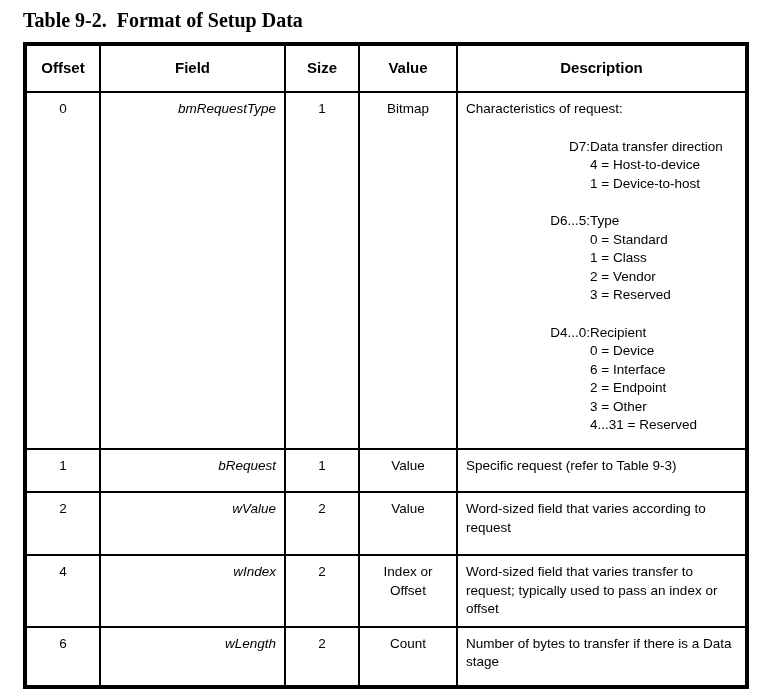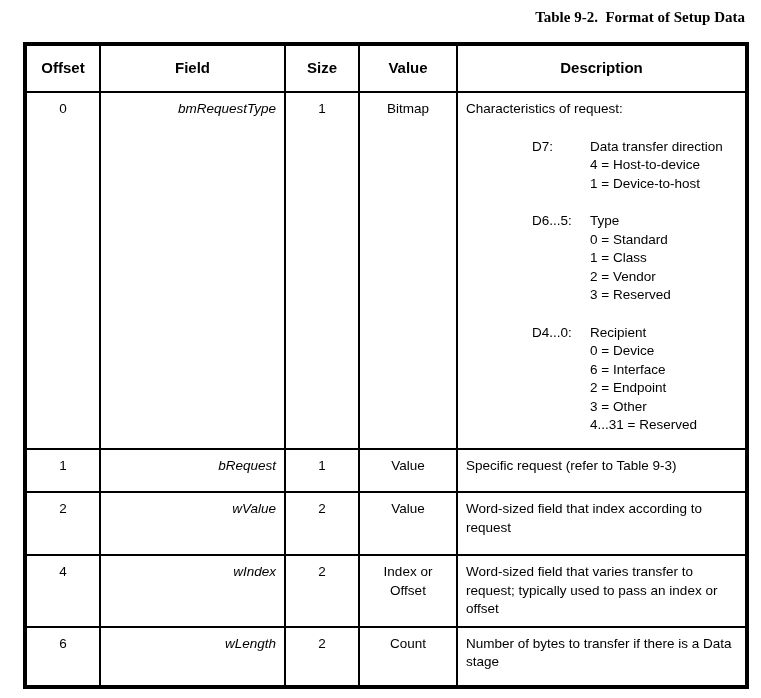--- a/index.html
+++ b/index.html
@@ -15,24 +15,24 @@
     position: relative;
     width: 761px;
     height: 698px;
     overflow: hidden;
   }
   .caption {
     position: absolute;
     top: 9px;
     left: 23px;
     width: 722px;
-    text-align: right;
+    text-align: left;
     font-family: "Liberation Serif", serif;
     font-weight: bold;
-    font-size: 15px;
+    font-size: 20px;
     white-space: pre;
   }
   table.setup {
     position: absolute;
     top: 42px;
     left: 23px;
     width: 722px;
     border-collapse: collapse;
     table-layout: fixed;
     border: 4px solid #000000;
@@ -68,20 +68,21 @@
   tbody tr:nth-child(4) { height: 69px; }
   tbody tr:nth-child(5) { height: 60px; }
   .detail-group {
     display: flex;
     margin-top: 19px;
     margin-left: 66px;
   }
   .detail-label {
     width: 58px;
     flex-shrink: 0;
+    text-align: right;
   }
 </style>
 </head>
 <body>
 
 <div class="page">
   <div class="caption">Table 9-2.  Format of Setup Data</div>
 
   <table class="setup">
     <colgroup>
@@ -147,21 +148,21 @@
           <td class="cell-description">
             <div>Specific request (refer to Table 9-3)</div>
           </td>
         </tr>
         <tr>
           <td class="cell-offset">2</td>
           <td class="cell-field">wValue</td>
           <td class="cell-size">2</td>
           <td class="cell-value">Value</td>
           <td class="cell-description">
-            <div>Word-sized field that index according to request</div>
+            <div>Word-sized field that varies according to request</div>
           </td>
         </tr>
         <tr>
           <td class="cell-offset">4</td>
           <td class="cell-field">wIndex</td>
           <td class="cell-size">2</td>
           <td class="cell-value">Index or Offset</td>
           <td class="cell-description">
             <div>Word-sized field that varies transfer to request; typically used to pass an index or offset</div>
           </td>

